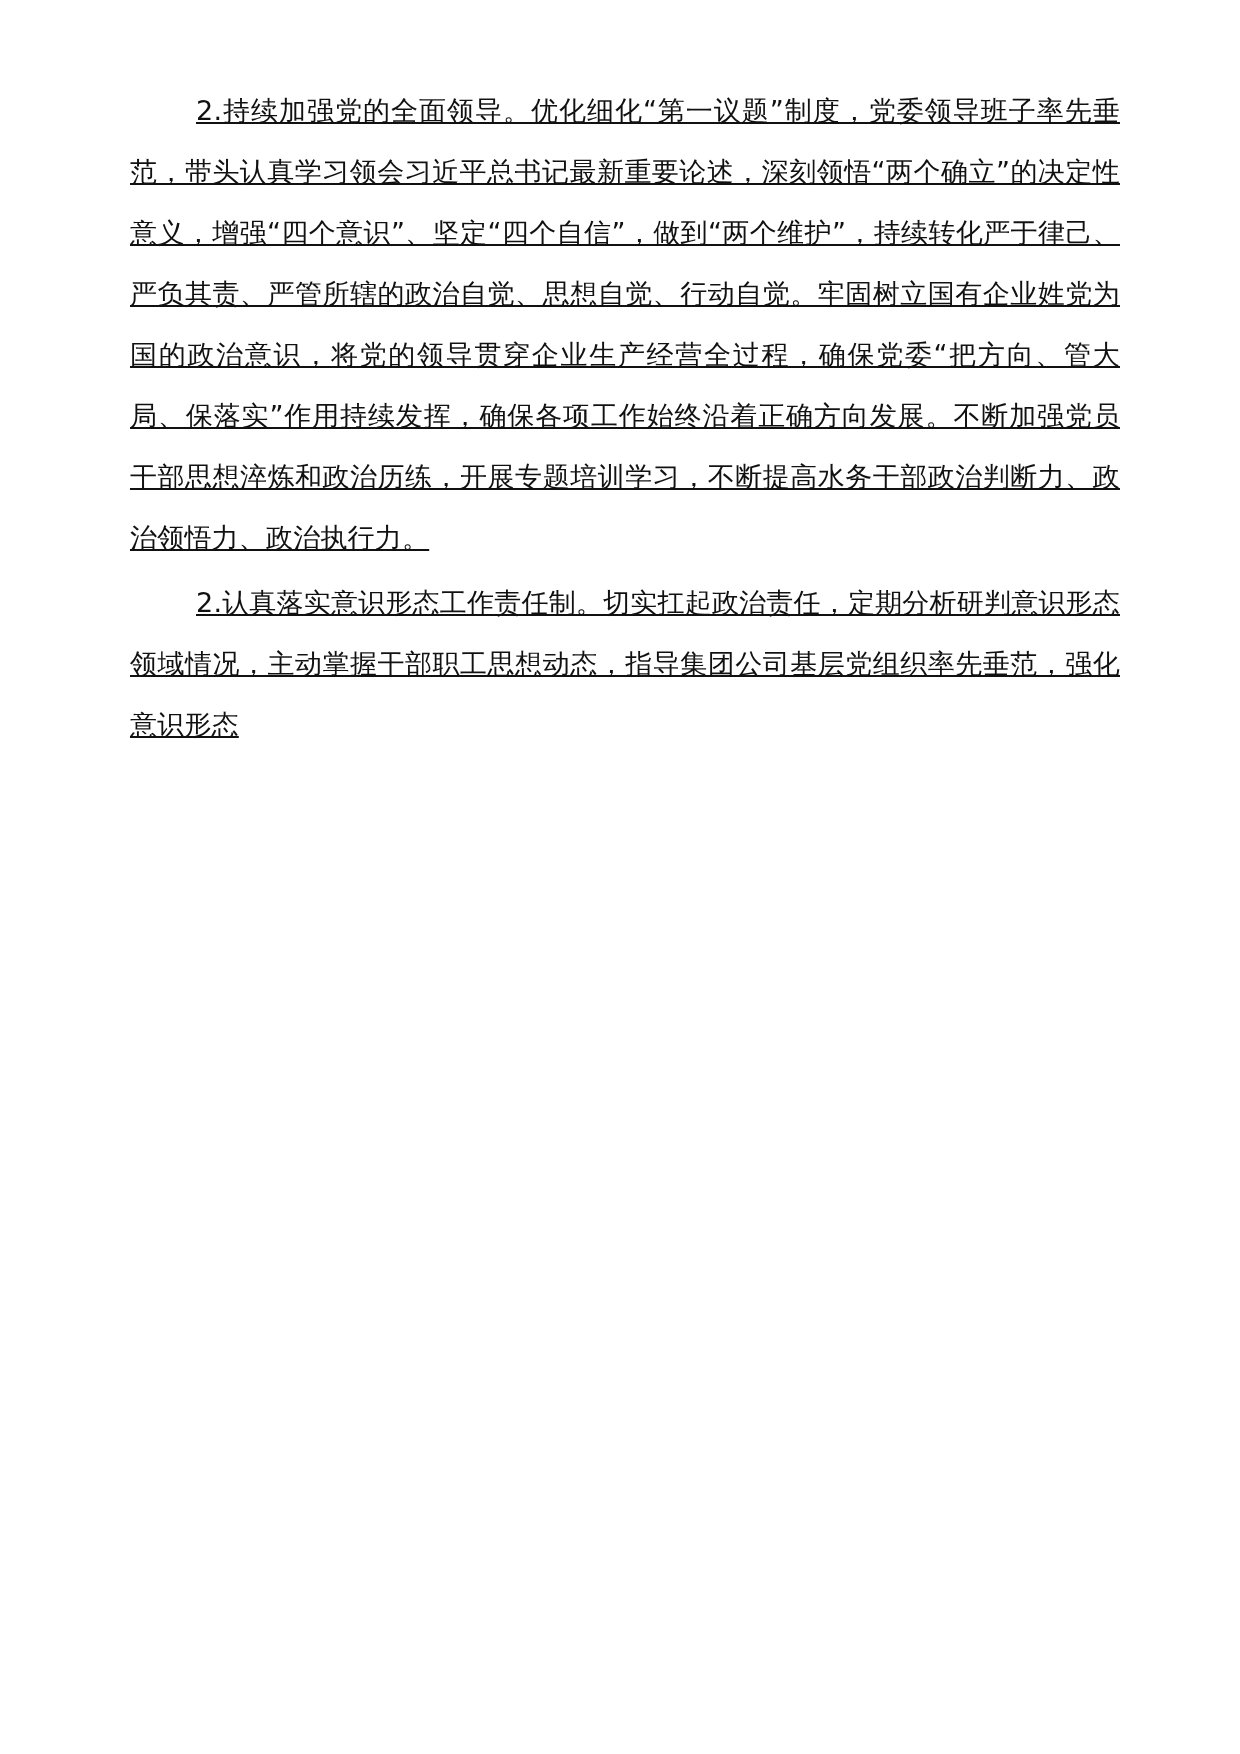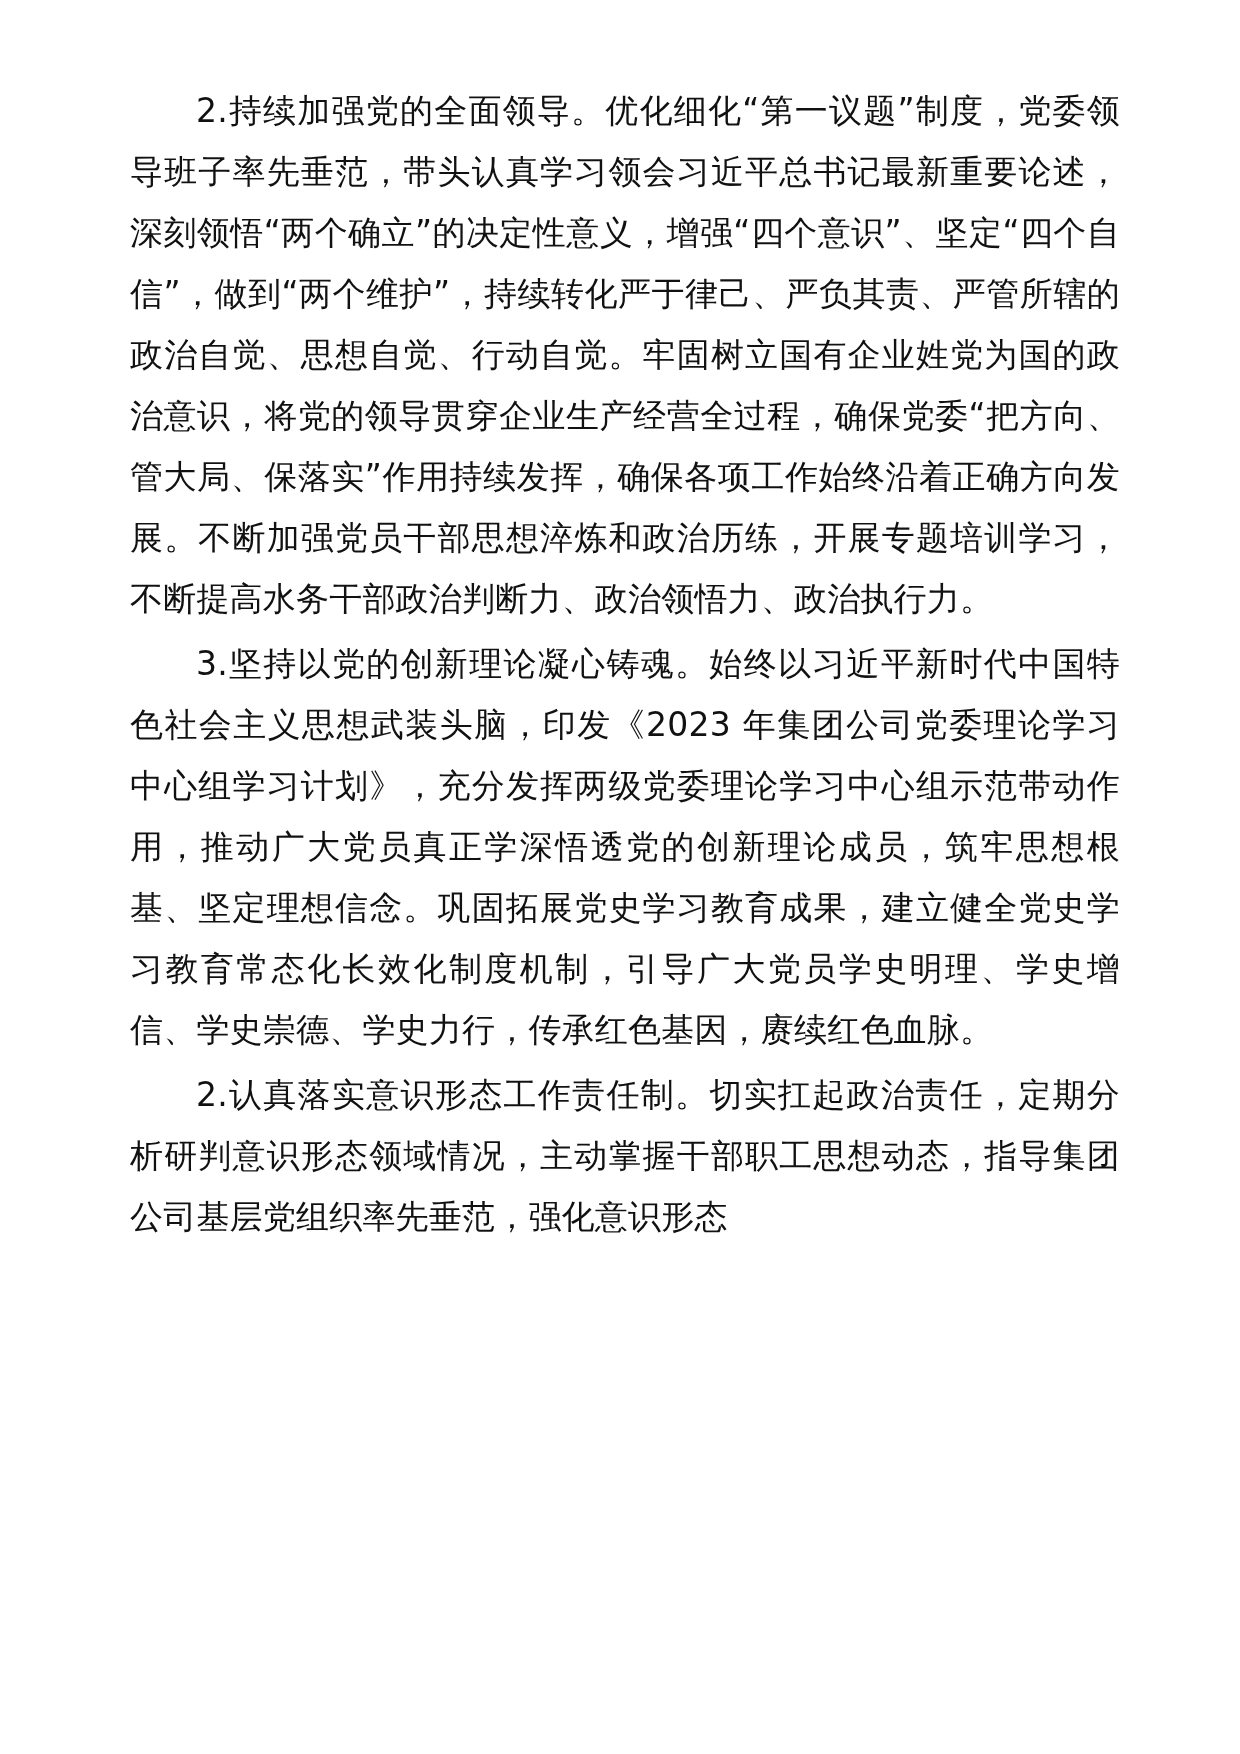--- a/index.html
+++ b/index.html
@@ -38,34 +38,34 @@
     color: #1a1a1a;
     font-weight: 700;
   }
   .wm-blue {
     color: #1a4fd6;
     font-weight: 700;
     font-family: "DejaVu Sans", sans-serif;
   }
   .para {
     font-family: "DejaVu Sans", sans-serif;
-    font-size: 33px;
+    font-size: 27px;
     line-height: 61px;
     color: #111111;
     text-align: justify;
     text-justify: inter-ideograph;
     text-indent: 66px;
     margin: 0 0 4px 0;
     letter-spacing: 0.2px;
     font-weight: 500;
+    text-decoration: underline;
   }
 </style>
 </head>
 <body>
 
 <div class="page">
 
 
   <p class="para">2.持续加强党的全面领导。优化细化“第一议题”制度，党委领导班子率先垂范，带头认真学习领会习近平总书记最新重要论述，深刻领悟“两个确立”的决定性意义，增强“四个意识”、坚定“四个自信”，做到“两个维护”，持续转化严于律己、严负其责、严管所辖的政治自觉、思想自觉、行动自觉。牢固树立国有企业姓党为国的政治意识，将党的领导贯穿企业生产经营全过程，确保党委“把方向、管大局、保落实”作用持续发挥，确保各项工作始终沿着正确方向发展。不断加强党员干部思想淬炼和政治历练，开展专题培训学习，不断提高水务干部政治判断力、政治领悟力、政治执行力。</p>
-  <p class="para">3.坚持以党的创新理论凝心铸魂。始终以习近平新时代中国特色社会主义思想武装头脑，印发《2023 年集团公司党委理论学习中心组学习计划》，充分发挥两级党委理论学习中心组示范带动作用，推动广大党员真正学深悟透党的创新理论成员，筑牢思想根基、坚定理想信念。巩固拓展党史学习教育成果，建立健全党史学习教育常态化长效化制度机制，引导广大党员学史明理、学史增信、学史崇德、学史力行，传承红色基因，赓续红色血脉。</p>
   <p class="para">2.认真落实意识形态工作责任制。切实扛起政治责任，定期分析研判意识形态领域情况，主动掌握干部职工思想动态，指导集团公司基层党组织率先垂范，强化意识形态</p>
 
 </div>
 
 </body></html>

